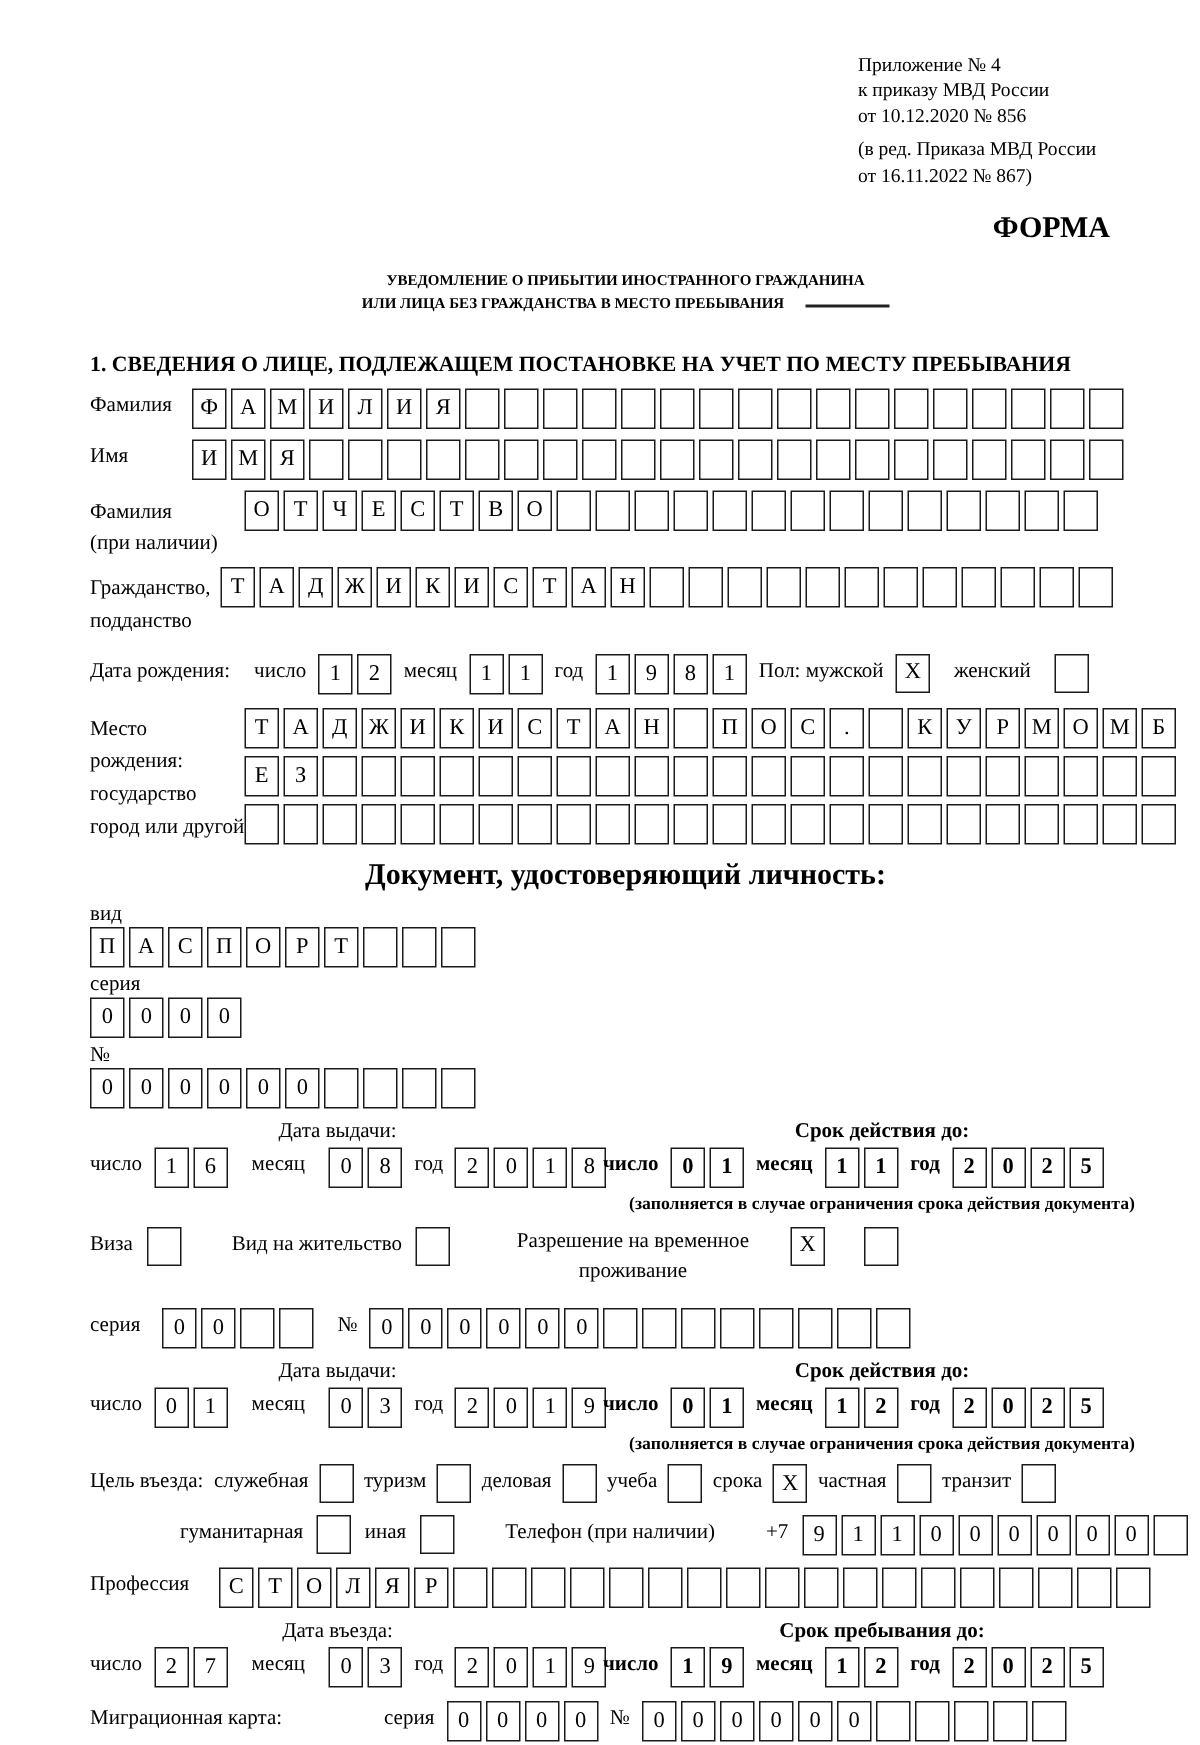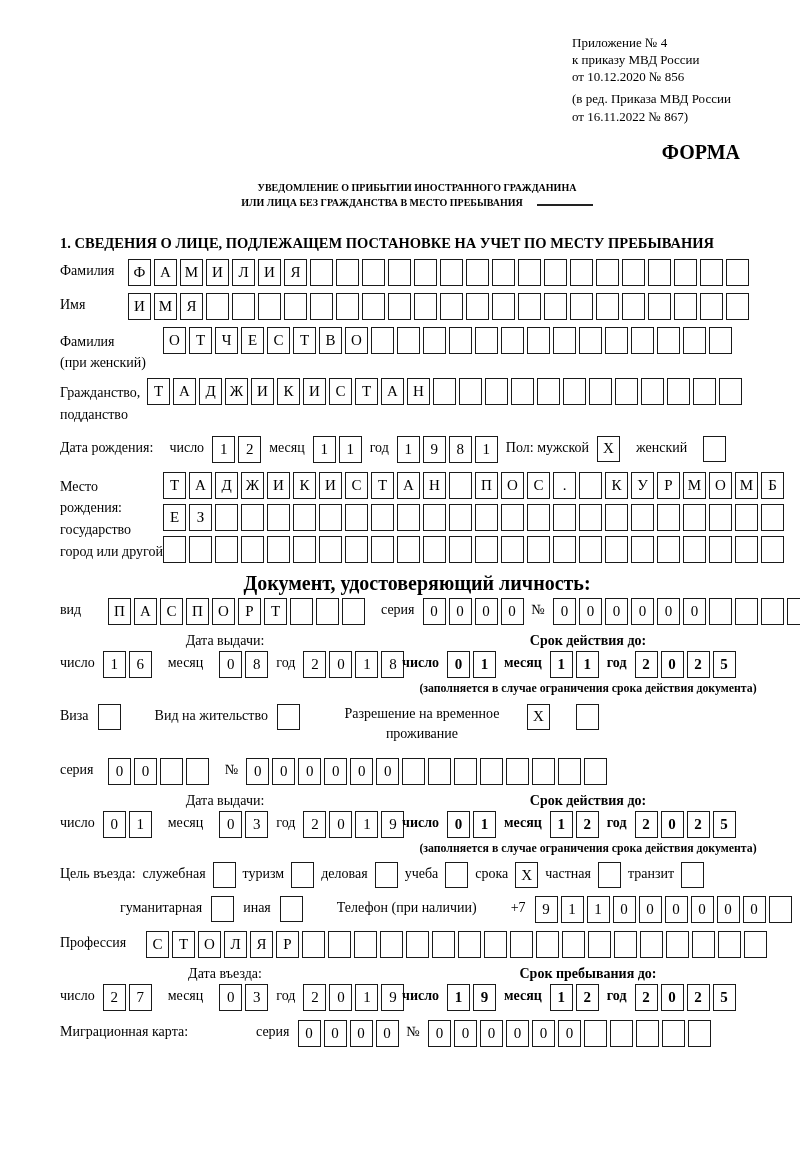--- a/index.html
+++ b/index.html
@@ -135,21 +135,21 @@
         <span class="cell"></span>
         <span class="cell"></span>
         <span class="cell"></span>
         <span class="cell"></span>
       </div>
   </div>
 
   <div class="frow">
     <div class="flabel lbl-block" style="width:103px;">
       <div>Фамилия</div>
-      <div>(при женский)</div>
+      <div>(при наличии)</div>
     </div>
     <div class="cells">
         <span class="cell">О</span>
         <span class="cell">Т</span>
         <span class="cell">Ч</span>
         <span class="cell">Е</span>
         <span class="cell">С</span>
         <span class="cell">Т</span>
         <span class="cell">В</span>
         <span class="cell">О</span>
@@ -320,21 +320,21 @@
           <span class="cell"></span>
           <span class="cell"></span>
           <span class="cell"></span>
           <span class="cell"></span>
         </div>
     </div>
   </div>
 
   <div class="center-bold">Документ, удостоверяющий личность:</div>
 
-  <div class="frow" style="margin-top:3px;">
+  <div class="frow" style="margin-top:3px;flex-direction:column;">
     <div class="flabel" style="width:48px;">вид</div>
     <div class="cells">
         <span class="cell">П</span>
         <span class="cell">А</span>
         <span class="cell">С</span>
         <span class="cell">П</span>
         <span class="cell">О</span>
         <span class="cell">Р</span>
         <span class="cell">Т</span>
         <span class="cell"></span>

